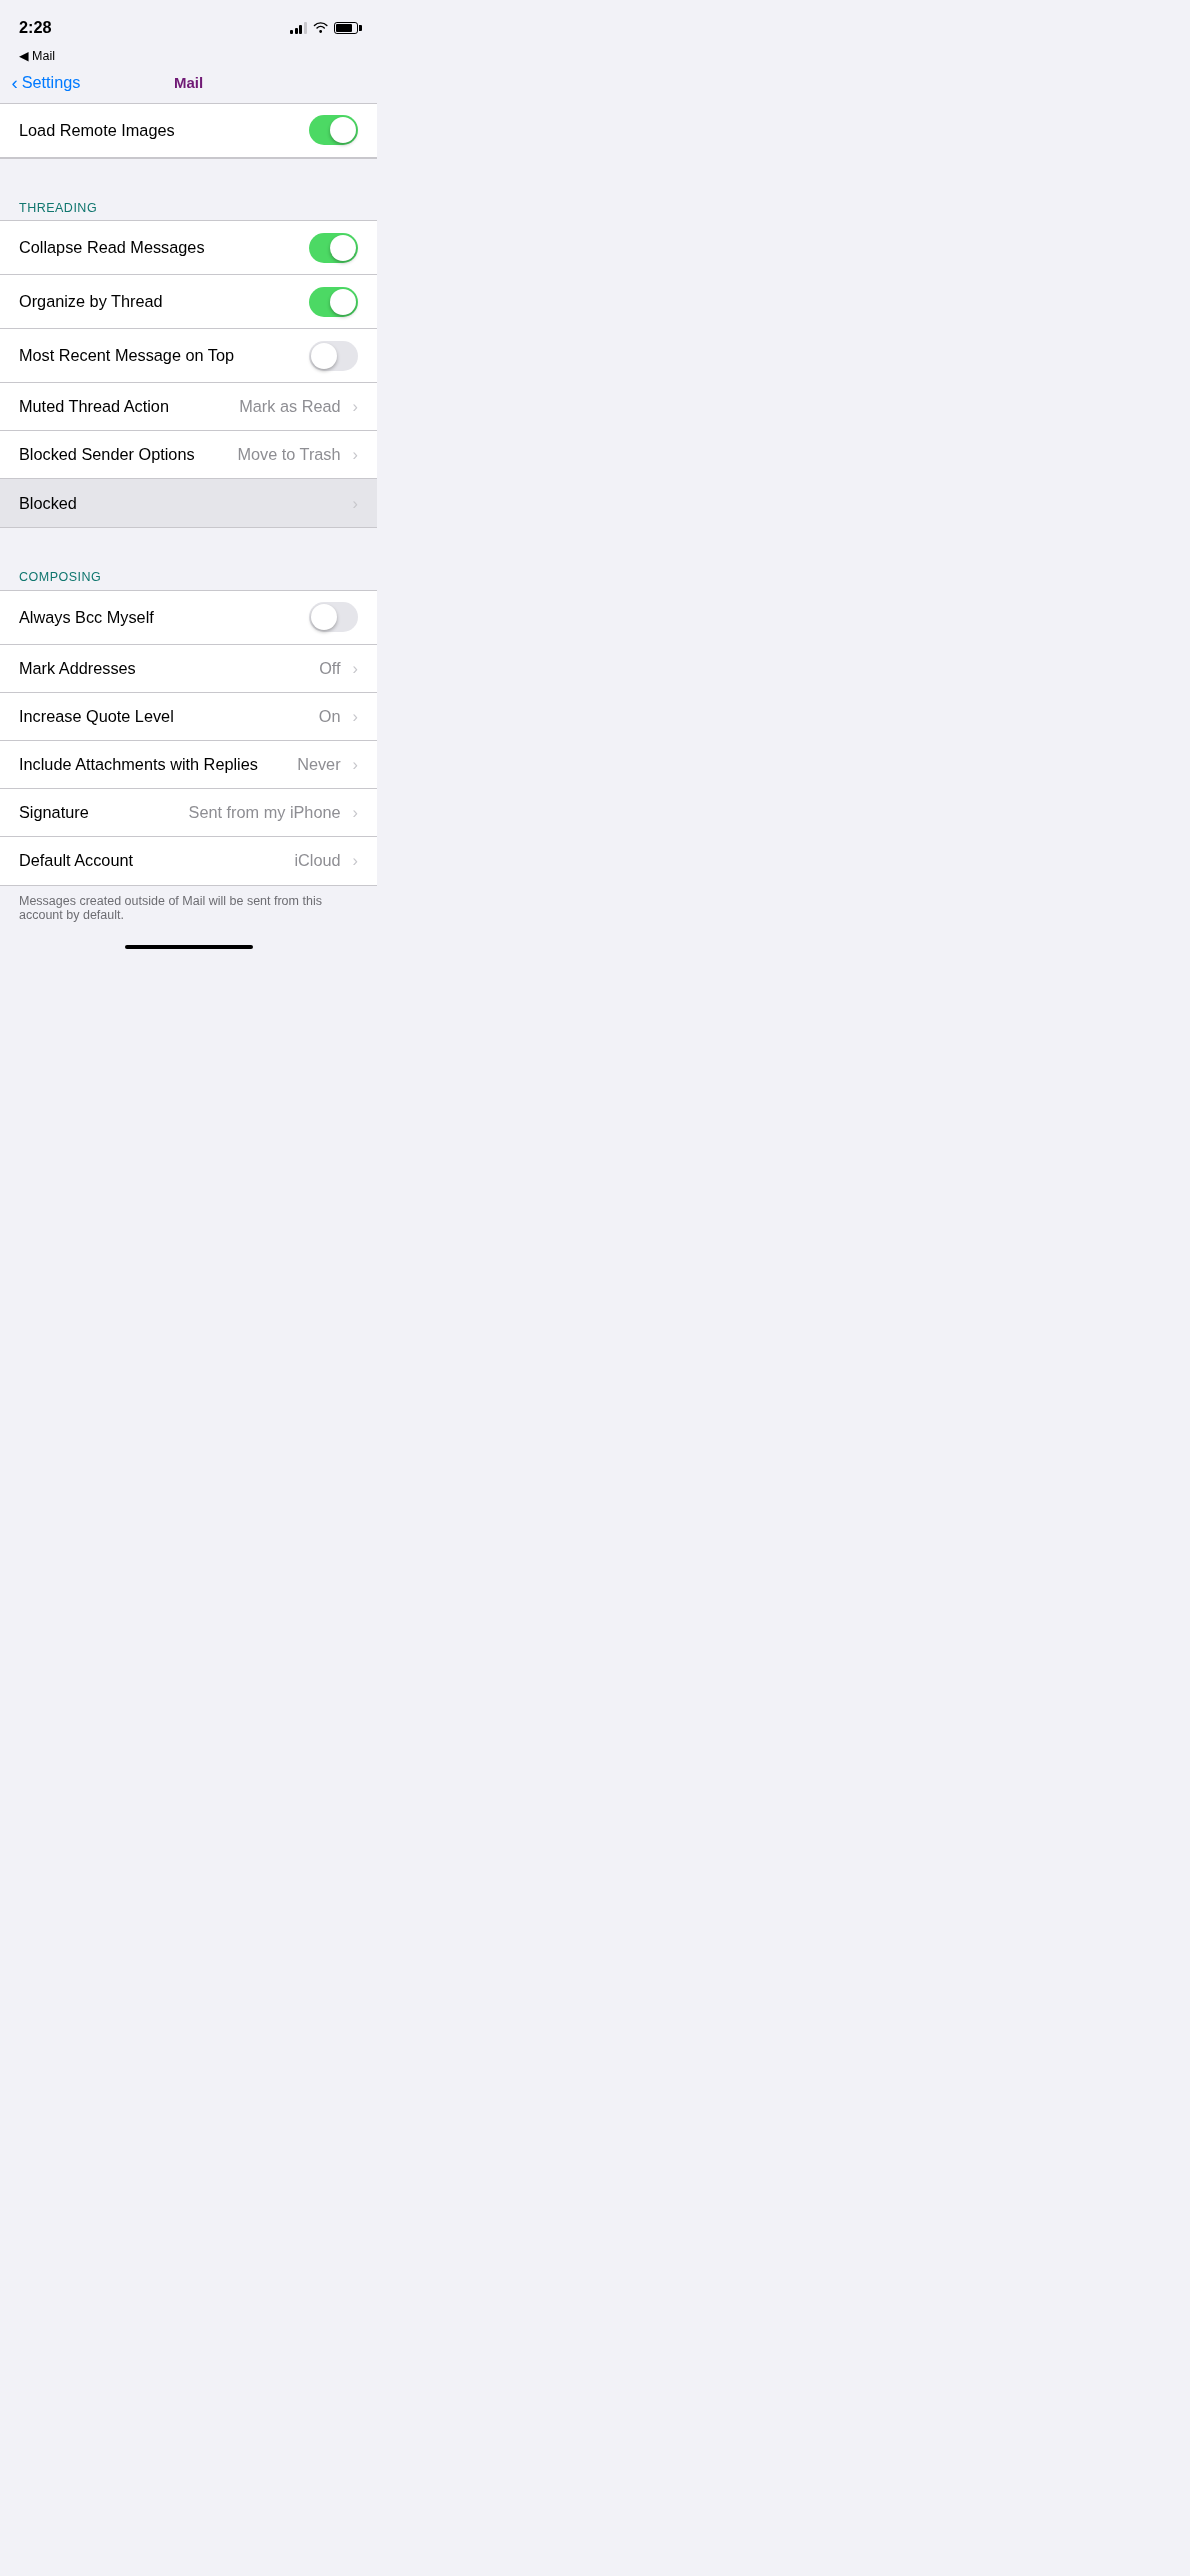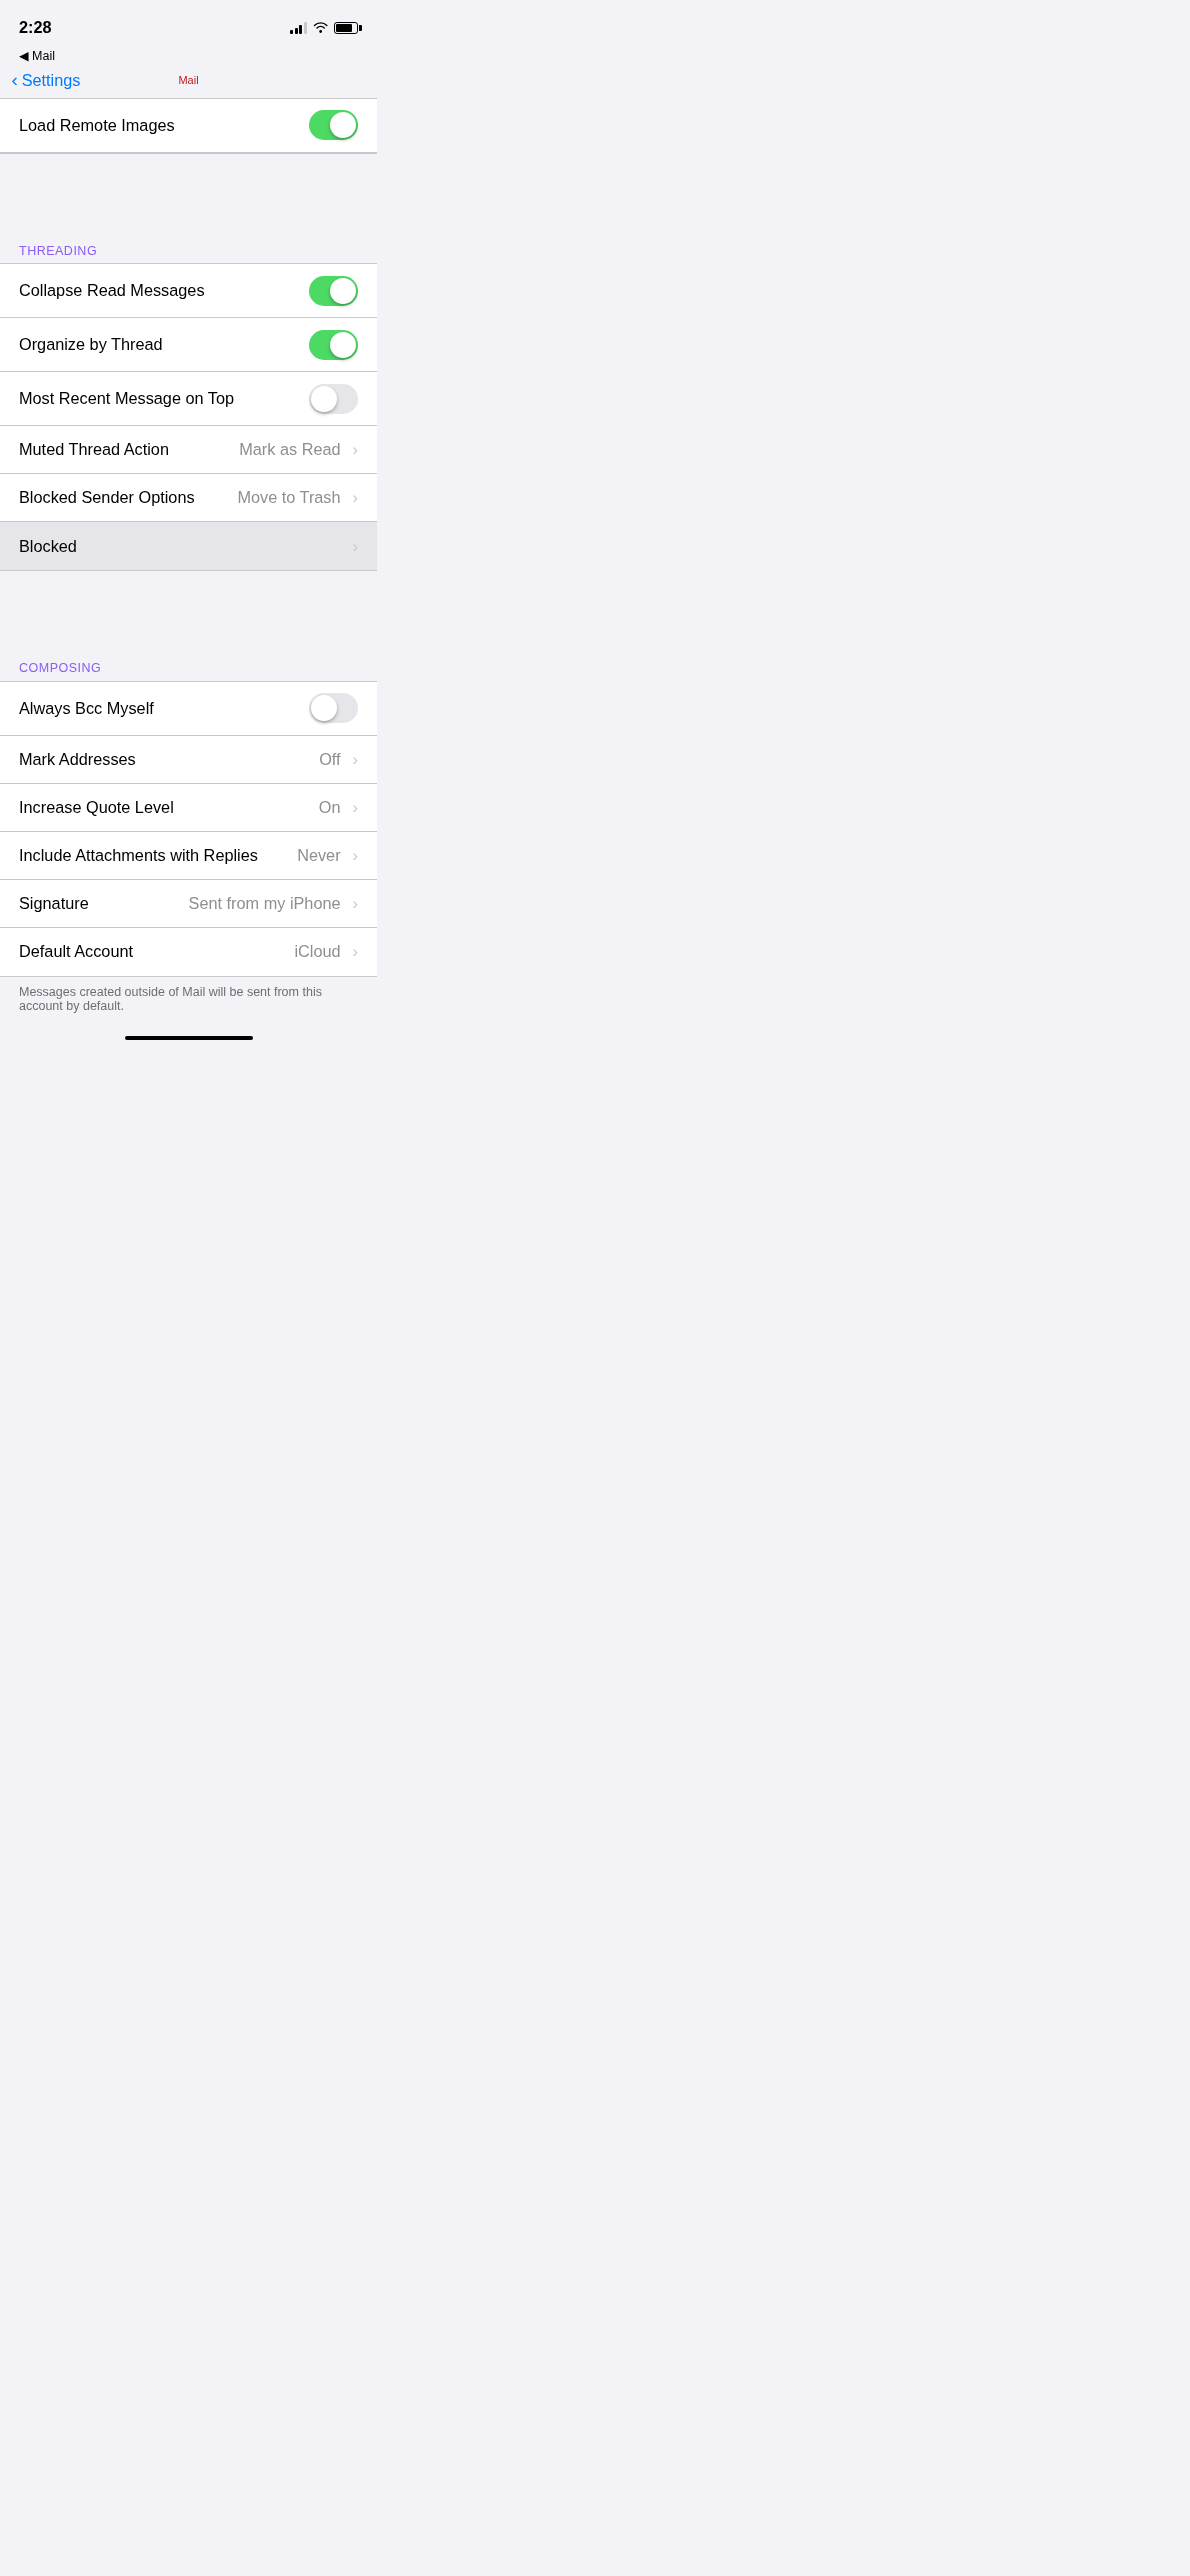--- a/index.html
+++ b/index.html
@@ -100,34 +100,33 @@
       display: flex;
       align-items: center;
       gap: 3.8px;
       cursor: pointer;
     }
     .nav-back-chevron {
       font-size: 19px;
       font-weight: 300;
     }
     .nav-title {
-      font-size: 11px;
-      font-weight: 400;
-      color: #b91c1c;
+      font-size: 15px;
+      font-weight: 700;
+      color: #701a75;
     }
 
     
     .section-header {
       padding: 7.7px 19px 5.8px 19px;
       font-size: 12.5px;
-      color: #8b5cf6;
+      color: #0f766e;
       text-transform: uppercase;
       letter-spacing: 0.5px;
       background: #f2f2f7;
-      margin-top: 48px;
     }
 
     
     .settings-list {
       background: #fff;
       border-top: 0.5px solid #c8c7cc;
       border-bottom: 0.5px solid #c8c7cc;
     }
 
     .settings-row {

